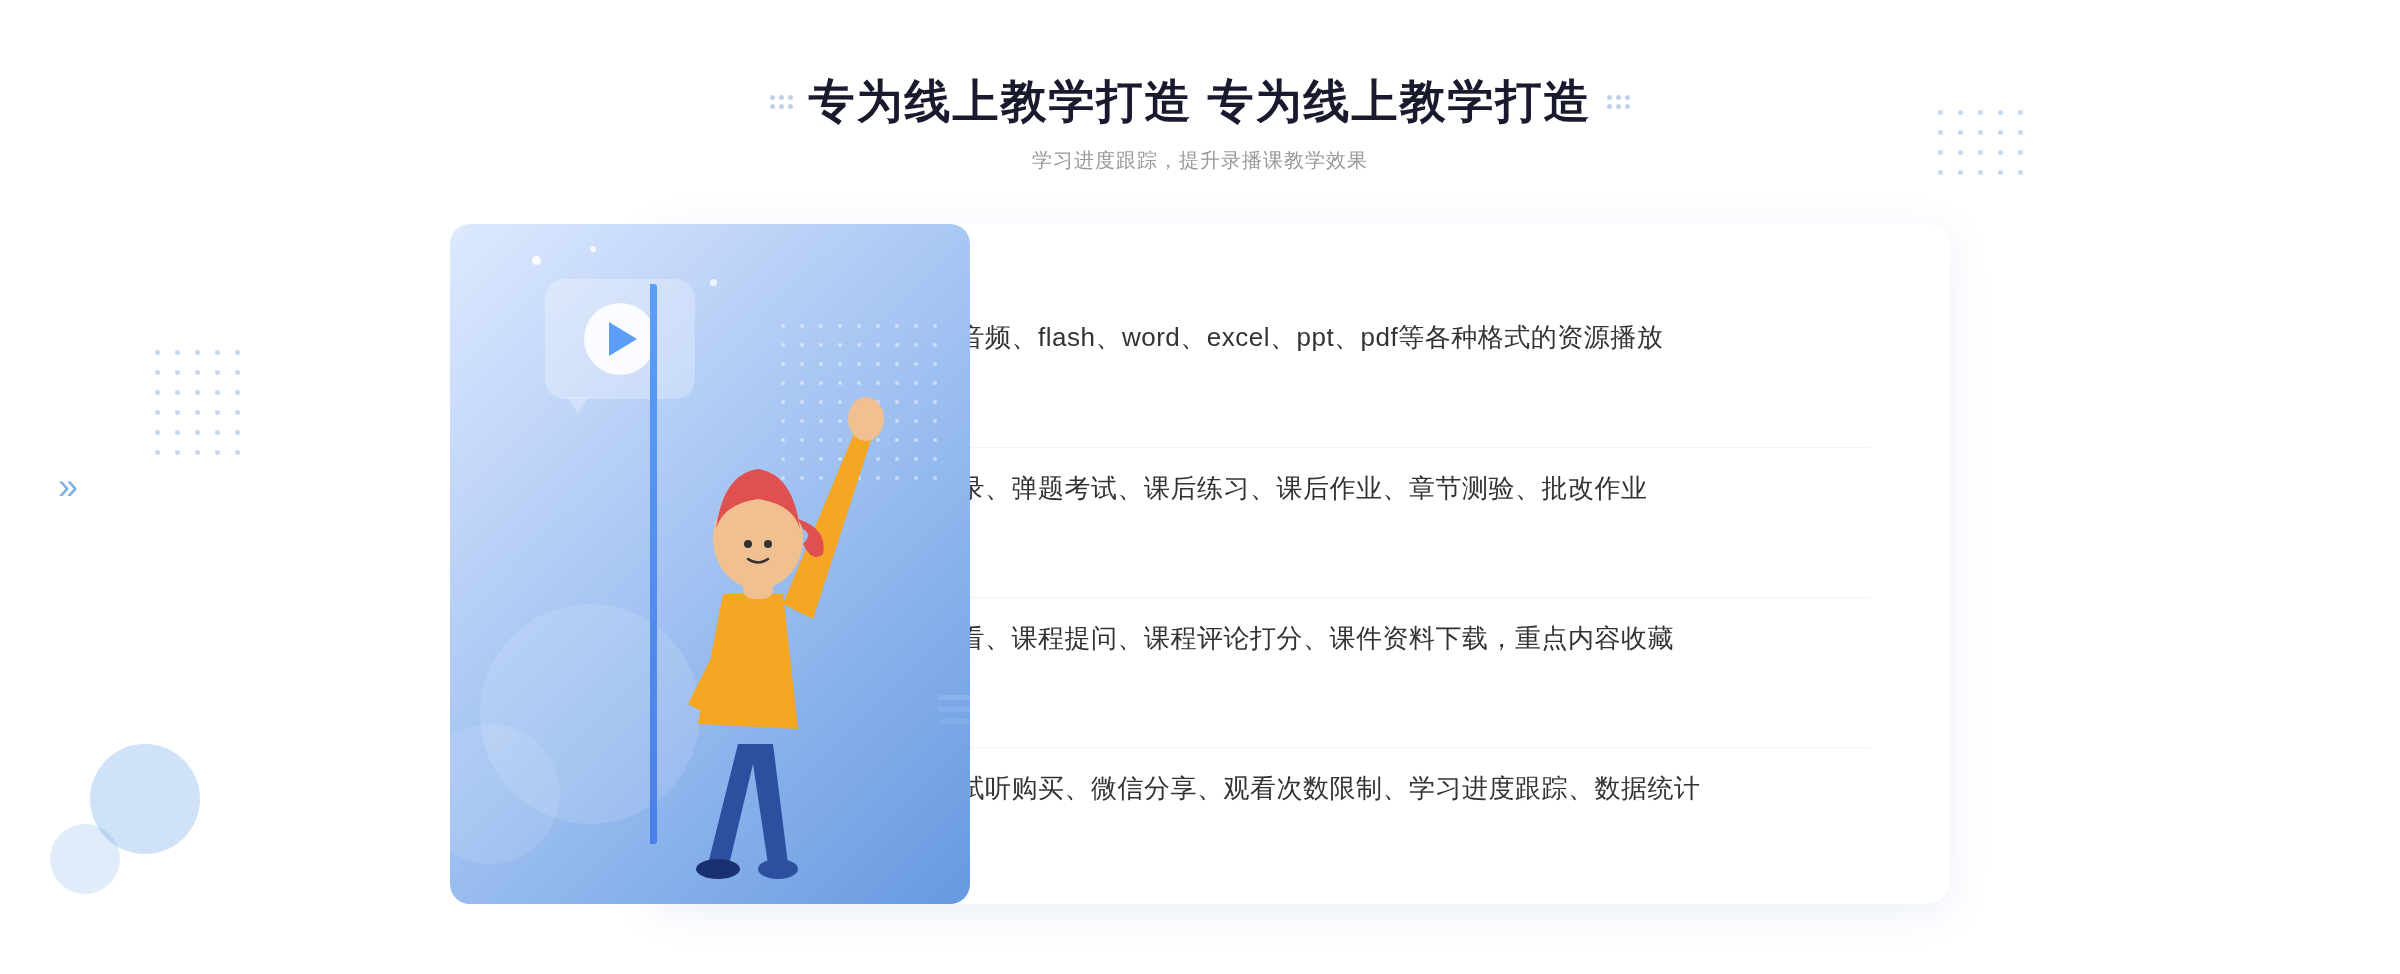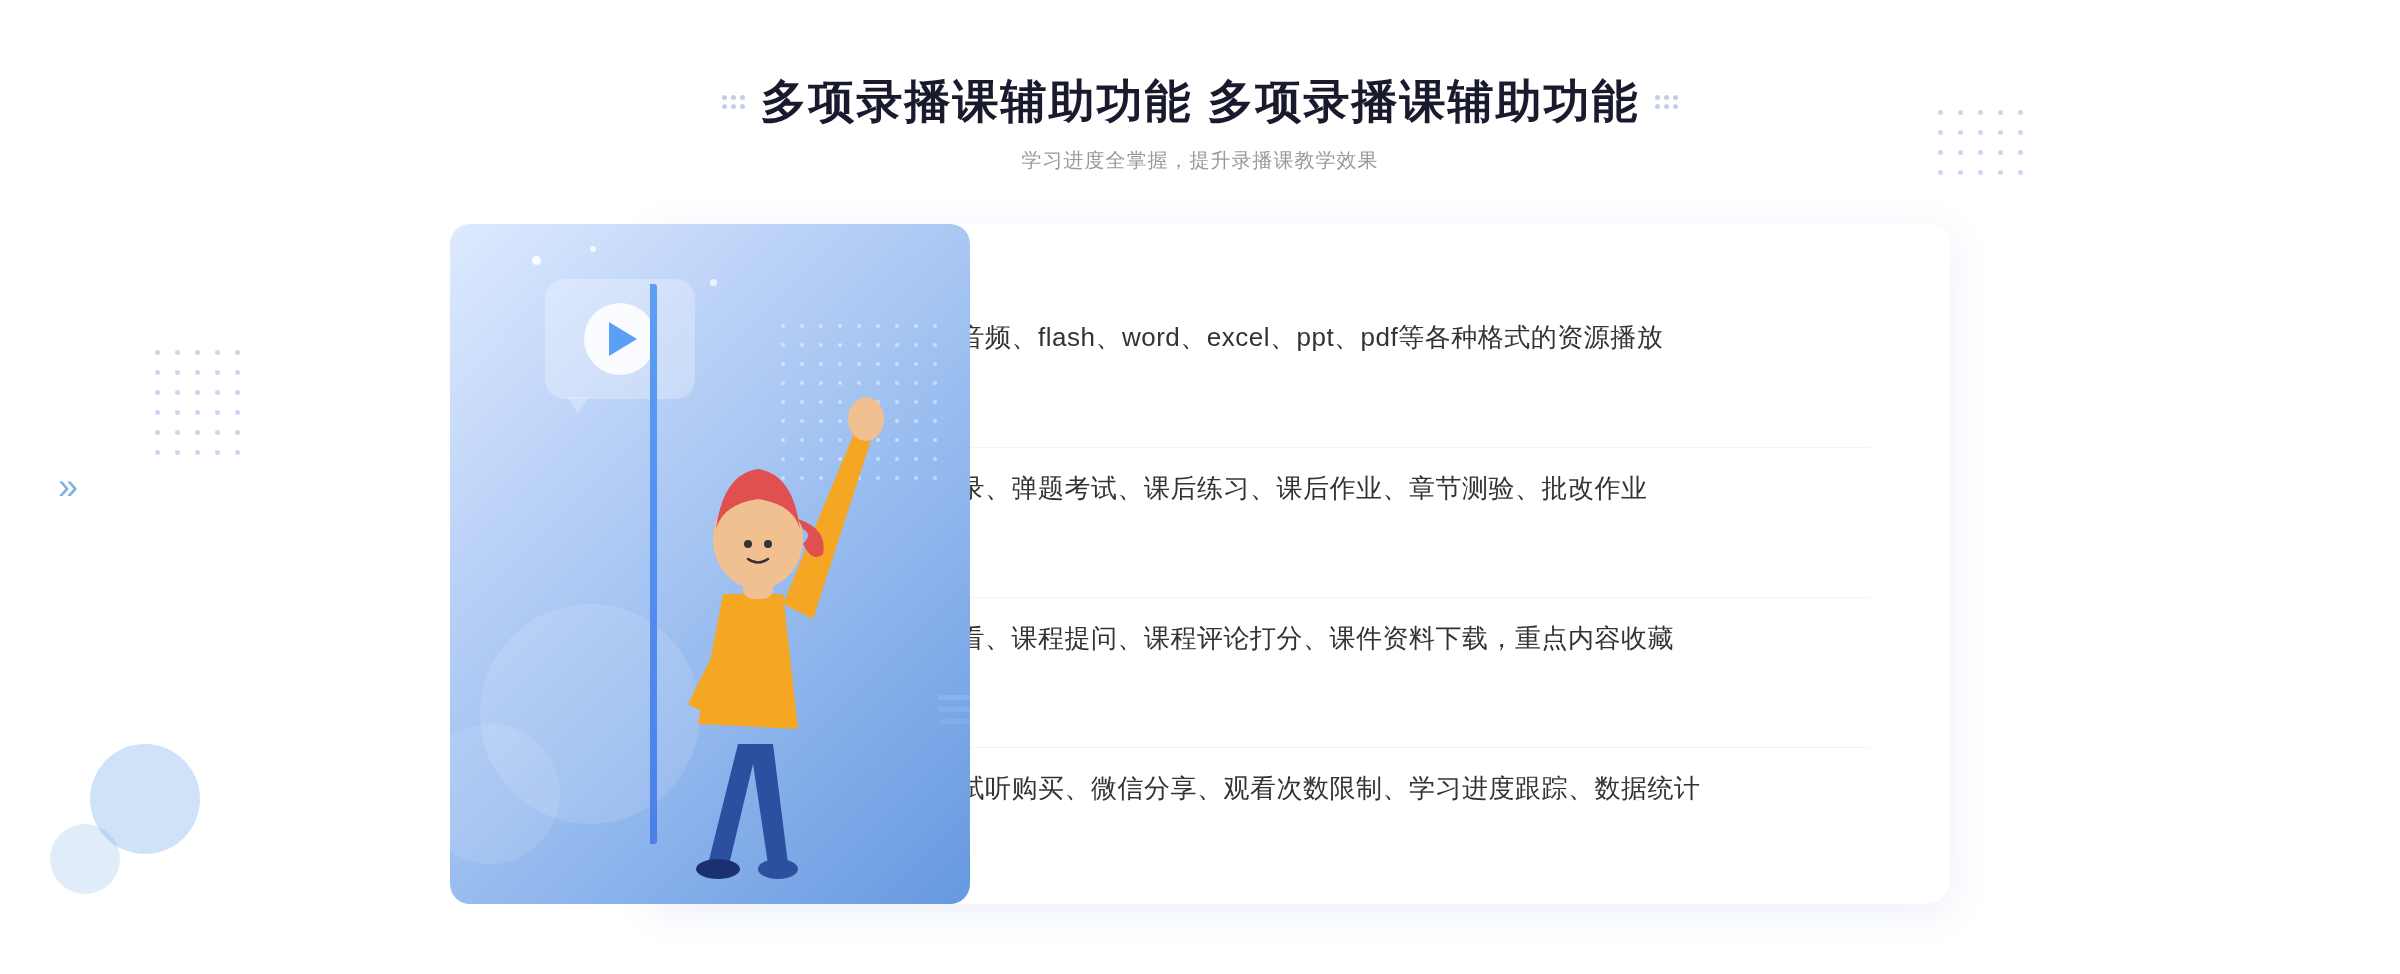--- a/index.html
+++ b/index.html
@@ -144,35 +144,35 @@
         <span class="d"></span>
           <span class="d"></span>
           <span class="d"></span>
       </span>
       <span>
         <span class="d"></span>
           <span class="d"></span>
           <span class="d"></span>
       </span>
     </div>
-    <h1 class="header-title">多项录播课辅助功能 多项录播课辅助功能</h1>
+    <h1 class="header-title">专为线上教学打造 专为线上教学打造</h1>
     <div class="title-dots">
       <span>
         <span class="d"></span>
           <span class="d"></span>
           <span class="d"></span>
       </span>
       <span>
         <span class="d"></span>
           <span class="d"></span>
           <span class="d"></span>
       </span>
     </div>
   </div>
-  <p class="header-subtitle">学习进度全掌握，提升录播课教学效果</p>
+  <p class="header-subtitle">学习进度跟踪，提升录播课教学效果</p>
 </div>
 
 <div style="position: relative; width: 1500px; height: 680px;">
 
   <div style="position: absolute; left: 200px; top: 0; right: 0; bottom: 0; background: white; border-radius: 24px; box-shadow: 0 8px 40px rgba(80,120,200,0.12); z-index: 1;"></div>
 
   <div style="position: absolute; left: 200px; top: 60px; bottom: 60px; width: 7px; background: linear-gradient(180deg, #5b9ef7, #4a7fe8); z-index: 5; border-radius: 0 3px 3px 0;"></div>
 
   <div style="position: absolute; left: 200px; top: 0; right: 0; bottom: 0; background: transparent; z-index: 2; padding: 40px 80px 40px 110px; display: flex; flex-direction: column; justify-content: space-around;">
 

